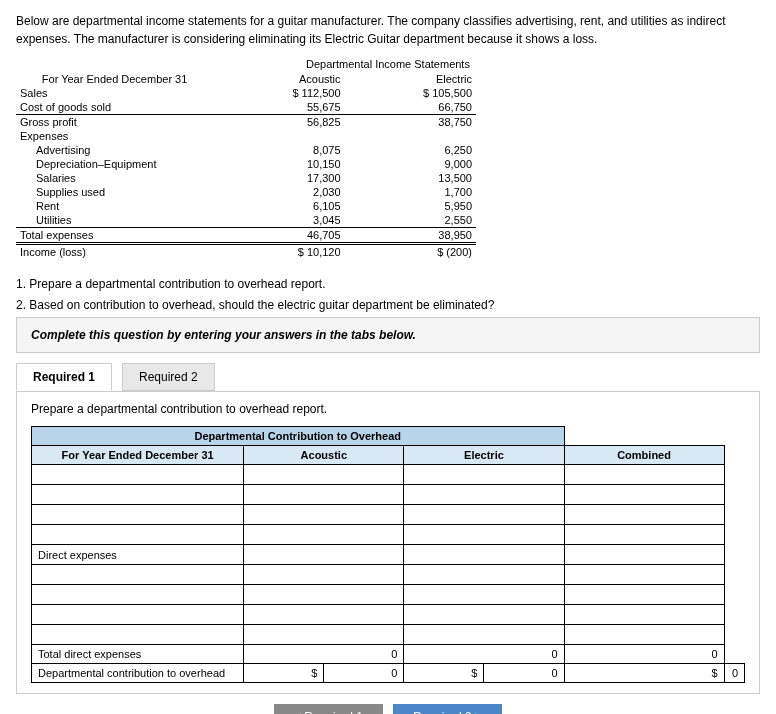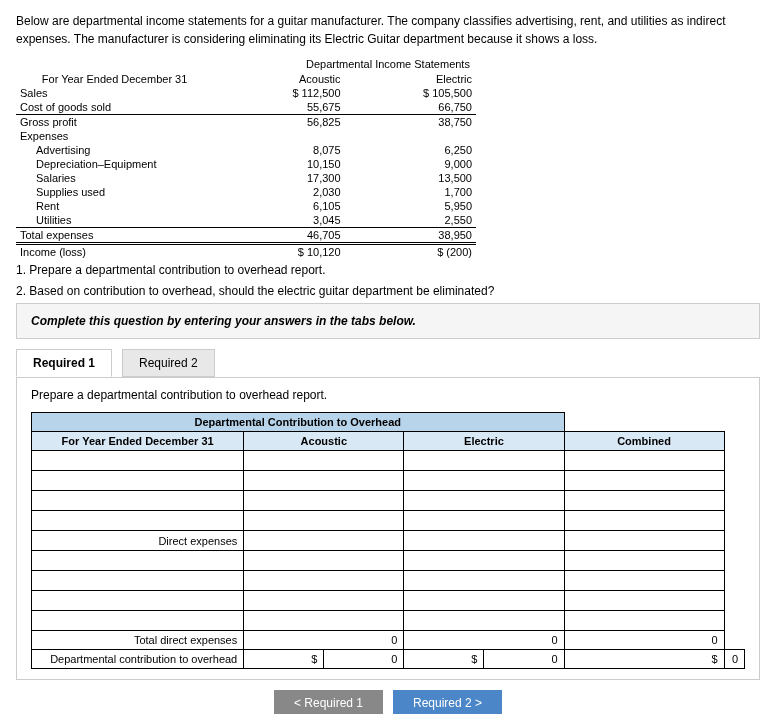--- a/index.html
+++ b/index.html
@@ -11,21 +11,21 @@
       width: 776px;
       min-height: 714px;
       padding: 12px 16px;
     }
     .intro-text {
       font-size: 12px;
       line-height: 1.5;
       margin-bottom: 10px;
     }
     .income-table-section {
-      margin-bottom: 2px;
+      margin-bottom: 16px;
     }
     .inc-title {
       text-align: center;
       font-size: 11px;
       margin-bottom: 2px;
     }
     table.income-table {
       width: 460px;
       border-collapse: collapse;
       font-size: 11px;
@@ -95,21 +95,21 @@
       background: #d9e8f5;
       text-align: center;
       font-weight: bold;
     }
     table.contrib-table .title-row th {
       background: #b8d4ea;
       text-align: center;
       font-size: 11px;
     }
     table.contrib-table td.label-cell {
-      text-align: right;
+      text-align: left;
       margin-left: 24px;
     }
     table.contrib-table td.num-cell {
       text-align: right;
     }
     table.contrib-table td.input-cell {
       text-align: right;
       padding: 2px 4px;
     }
     table.contrib-table input {

